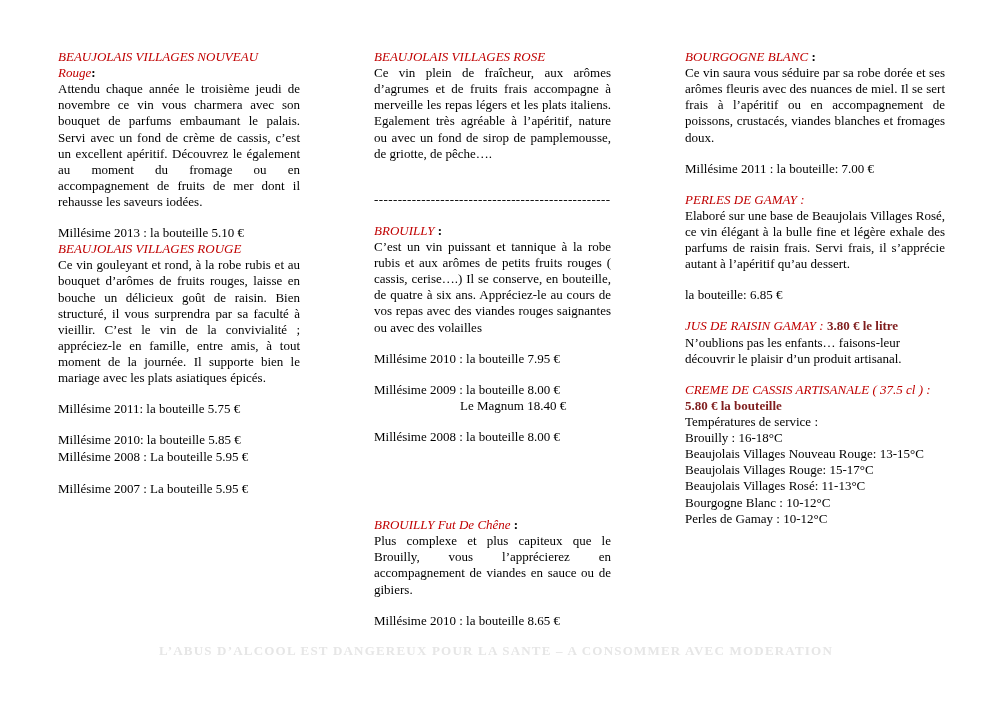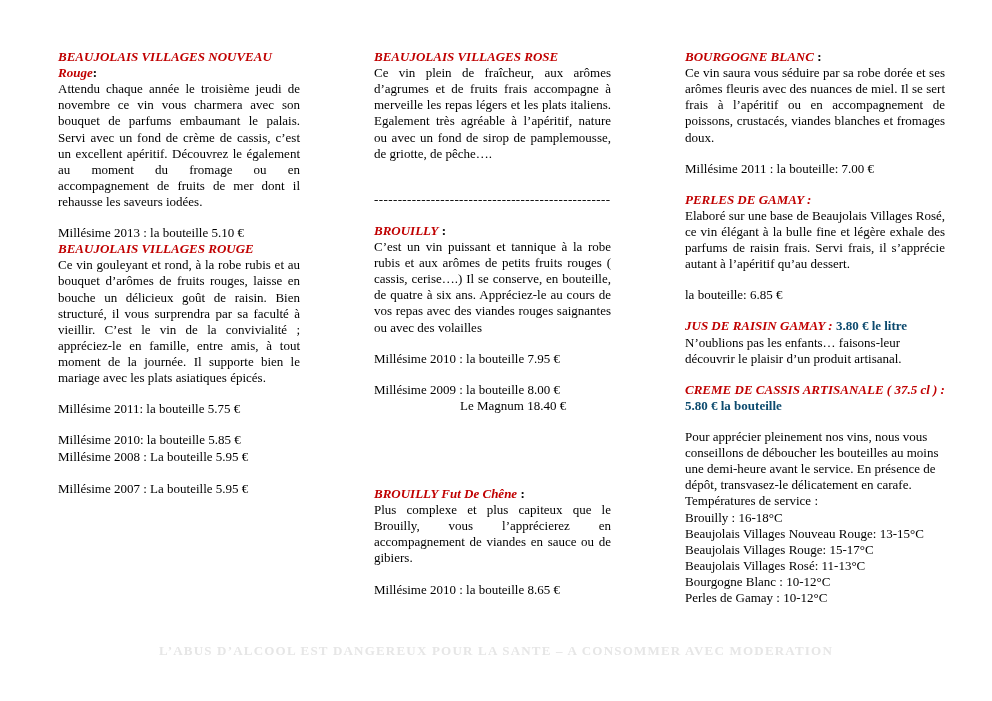--- a/index.html
+++ b/index.html
@@ -9,23 +9,23 @@
     position:relative; overflow:hidden;
     font-family:"Liberation Serif","DejaVu Serif",serif;
     font-size:13px; line-height:1.24; color:#000;
   }
   .page { padding:49px 47px 0 58px; }
   .cols { display:grid; grid-template-columns:242px 237px 260px; column-gap:74px; }
   .col { min-width:0; }
 
   .block { }
   .heading { }
-  .seg-title { color:#c00000; font-weight:bold; font-style:italic; }
+  .seg-title { color:#c00000; font-weight:normal; font-style:italic; }
   .seg-plain { color:#000; font-weight:bold; }
-  .seg-price { color:#0c4a6e; font-weight:bold; }
+  .seg-price { color:#7f1d1d; font-weight:bold; }
   .paragraph { }
   .paragraph.justify { text-align:justify; }
   .price-label { }
   .price-value { font-weight:normal; }
   .price-extra { padding-left:86px; }
   .divider { letter-spacing:0.4px; white-space:nowrap; overflow:hidden; }
   .lines div { }
 
   .footer {
     position:absolute; left:0; right:0; top:643px;
@@ -52,35 +52,35 @@
         <div class="block price" style="margin-top: 15px;"><span class="price-label">Millésime 2007  : La bouteille </span><span class="price-value">5.95 €</span></div>
       </div>
     <div class="col">
         <div class="block heading"><span class="seg-title">BEAUJOLAIS VILLAGES  ROSE</span></div>
         <div class="block paragraph justify">Ce vin plein de fraîcheur, aux arômes d’agrumes et de fruits frais accompagne à merveille les repas légers et les plats italiens. Egalement très agréable à l’apéritif, nature ou avec un fond de sirop de pamplemousse, de griotte, de pêche….</div>
         <div class="block divider" style="margin-top: 30px;">--------------------------------------------------</div>
         <div class="block heading" style="margin-top: 15px;"><span class="seg-title">BROUILLY</span><span class="seg-plain"> :</span></div>
         <div class="block paragraph justify">C’est un vin puissant et tannique à la robe rubis et aux arômes de petits fruits rouges ( cassis, cerise….) Il se conserve, en bouteille, de quatre à six ans. Appréciez-le au cours de vos repas avec des viandes rouges saignantes ou avec des volailles</div>
         <div class="block price" style="margin-top: 15px;"><span class="price-label">Millésime 2010 : la bouteille  </span><span class="price-value">7.95 €</span></div>
         <div class="block price" style="margin-top: 15px;"><span class="price-label">Millésime 2009 : la bouteille  </span><span class="price-value">8.00 €</span><div class="price-extra"><span class="price-label">Le Magnum </span><span class="price-value">18.40 €</span></div></div>
+        <div class="block price" style="margin-top: 15px;"><span class="price-label">Millésime 2008 : la bouteille  </span><span class="price-value">8.00 €</span></div>
         <div class="block heading" style="margin-top: 72px;"><span class="seg-title">BROUILLY Fut De Chêne</span><span class="seg-plain"> :</span></div>
         <div class="block paragraph justify">Plus complexe et plus capiteux que le Brouilly, vous l’apprécierez en accompagnement de viandes en sauce ou de gibiers.</div>
         <div class="block price" style="margin-top: 15px;"><span class="price-label">Millésime 2010 : la bouteille  </span><span class="price-value">8.65 €</span></div>
       </div>
     <div class="col">
         <div class="block heading"><span class="seg-title">BOURGOGNE BLANC</span><span class="seg-plain"> :</span></div>
         <div class="block paragraph justify">Ce vin saura vous séduire par sa  robe dorée et ses arômes fleuris avec des nuances de miel. Il se sert frais à l’apéritif ou en accompagnement de poissons, crustacés, viandes blanches et fromages doux.</div>
         <div class="block price" style="margin-top: 15px;"><span class="price-label">Millésime 2011 : la bouteille:  </span><span class="price-value">7.00 €</span></div>
         <div class="block heading" style="margin-top: 15px;"><span class="seg-title">PERLES DE GAMAY :</span></div>
         <div class="block paragraph justify">Elaboré sur une base de Beaujolais Villages Rosé, ce vin élégant à la bulle fine et légère exhale des parfums de raisin frais. Servi frais, il s’apprécie autant à l’apéritif qu’au dessert.</div>
         <div class="block price" style="margin-top: 15px;"><span class="price-label">la bouteille:   </span><span class="price-value">6.85 €</span></div>
         <div class="block heading" style="margin-top: 15px;"><span class="seg-title">JUS DE RAISIN GAMAY : </span><span class="seg-price"> 3.80 € le litre</span></div>
         <div class="block paragraph">N’oublions pas les enfants… faisons-leur découvrir le plaisir d’un produit artisanal.</div>
         <div class="block heading" style="margin-top: 15px;"><span class="seg-title">CREME DE CASSIS ARTISANALE  ( 37.5 cl ) : </span><span class="seg-price"> 5.80 € la bouteille</span></div>
-        <div class="block paragraph" style="margin-top: 15px;">Pour apprécier pleinement nos vins, nous vous conseillons de déboucher les bouteilles au moins une demi-heure avant le service. En présence de dépôt, transvasez-le délicatement en carafe.</div>
         <div class="block lines">
           <div>Températures de service :</div>
           <div>Brouilly : 16-18°C</div>
           <div>Beaujolais Villages Nouveau Rouge: 13-15°C</div>
           <div>Beaujolais Villages Rouge: 15-17°C</div>
           <div>Beaujolais Villages Rosé: 11-13°C</div>
           <div>Bourgogne Blanc : 10-12°C</div>
           <div>Perles de Gamay : 10-12°C</div>
         </div>
       </div>

